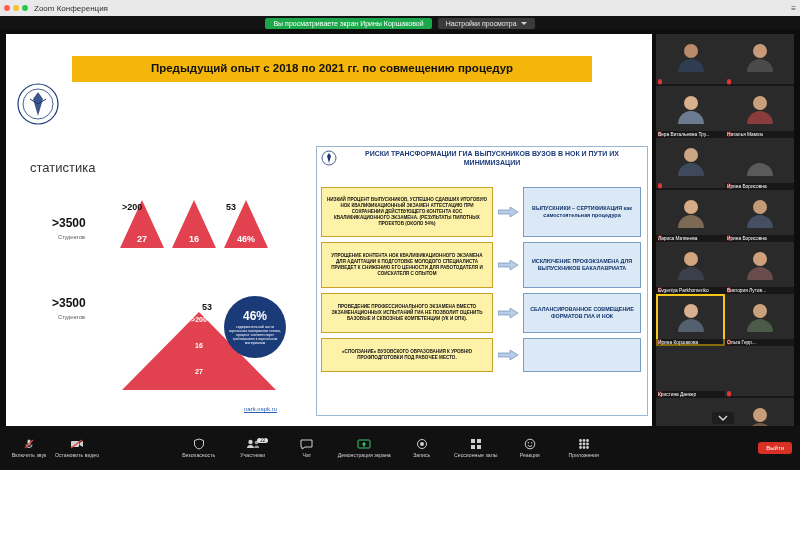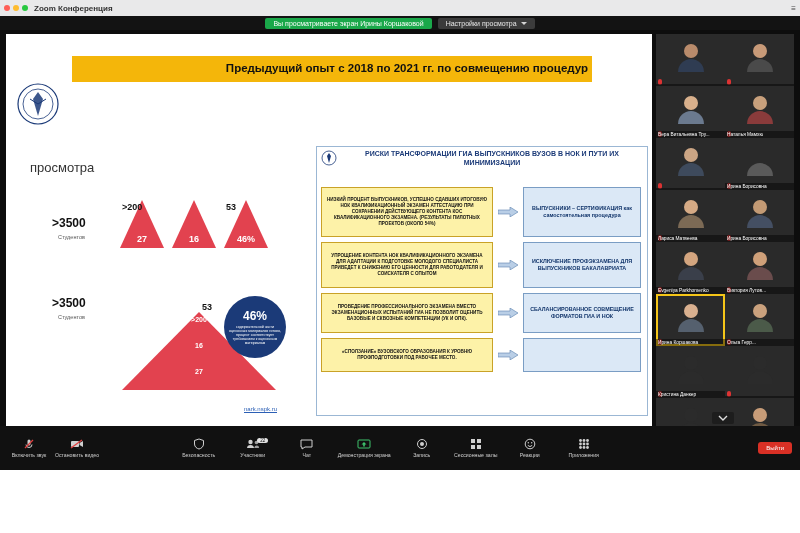--- a/index.html
+++ b/index.html
@@ -13,36 +13,36 @@
   
   .zoom-window{position:absolute;left:0;top:0;width:800px;height:470px;background:#0d0d0d;}
 
   .titlebar{position:absolute;left:0;top:0;width:800px;height:16px;background:#e9e9ea;
     display:flex;align-items:center;font-size:8px;color:#222;}
   .tb-dots{display:flex;gap:3px;margin-left:4px;}
   .tb-dot{width:6px;height:6px;border-radius:50%;}
   .tb-dot.red{background:#ff5f57;}
   .tb-dot.yellow{background:#febc2e;}
   .tb-dot.green{background:#28c840;}
-  .tb-title{margin-left:6px;font-size:8px;color:#333;font-weight:bold;}
+  .tb-title{margin-left:6px;font-size:8px;color:#333;}
   .tb-right{margin-left:auto;margin-right:4px;display:flex;align-items:center;gap:4px;font-size:8px;color:#444;}
 
   .topbar{position:absolute;left:0;top:16px;width:800px;height:14px;background:#131313;
     display:flex;align-items:center;justify-content:center;gap:6px;}
   .green-pill{background:#1aa84a;color:#fff;font-size:7px;padding:2px 8px;border-radius:2px;white-space:nowrap;}
   .dark-pill{background:#3b3b3b;color:#e8e8e8;font-size:7px;padding:2px 8px;border-radius:2px;white-space:nowrap;
     display:flex;align-items:center;gap:4px;}
   .caret{width:0;height:0;border-left:3px solid transparent;border-right:3px solid transparent;border-top:3px solid #d4d4d4;}
 
   
   .stage{position:absolute;left:6px;top:34px;width:646px;height:392px;background:#ffffff;overflow:hidden;}
 
   .slide{position:absolute;left:0;top:0;width:646px;height:392px;background:#fff;}
   .slide-title{position:absolute;left:66px;top:22px;width:520px;background:#f4b60a;
-    text-align:right;padding:5px 4px;box-sizing:border-box;}
+    text-align:center;padding:5px 4px;box-sizing:border-box;}
   .slide-title div{font-size:11.5px;font-weight:bold;color:#111;line-height:1.35;}
 
   .emblem{position:absolute;left:10px;top:48px;width:44px;height:44px;}
 
   .stat-label{position:absolute;left:24px;top:126px;font-size:13px;color:#333;}
 
   
   .tri-wrap{position:absolute;left:16px;top:160px;width:270px;height:200px;}
   .num-big{position:absolute;font-size:12px;font-weight:bold;color:#111;}
   .num-sub{position:absolute;font-size:5.5px;color:#555;}
@@ -146,21 +146,21 @@
           <div>Предыдущий опыт с 2018 по 2021 гг. по совмещению процедур</div>
         </div>
 
         <svg class="emblem" viewBox="0 0 44 44">
           <circle cx="22" cy="22" r="20" fill="none" stroke="#1b3a78" stroke-width="1.2"></circle>
           <circle cx="22" cy="22" r="15" fill="none" stroke="#1b3a78" stroke-width="0.8"></circle>
           <path d="M22 10 L27 17 L22 34 L17 17 Z" fill="#1b3a78" opacity="0.85"></path>
           <path d="M14 17 L22 22 L30 17" fill="none" stroke="#1b3a78" stroke-width="1"></path>
         </svg>
 
-        <div class="stat-label">просмотра</div>
+        <div class="stat-label">статистика</div>
 
         <div class="tri-wrap">
           <div class="num-big" style="left:30px;top:22px;">&gt;3500</div>
           <div class="num-sub" style="left:36px;top:40px;">Студентов</div>
 
           <div class="tri" style="left:98px;top:6px;width:44px;height:48px;">
             <div class="shape" style="clip-path:polygon(50% 0%,100% 100%,0% 100%);"></div>
             <div class="val">27</div>
           </div>
 

